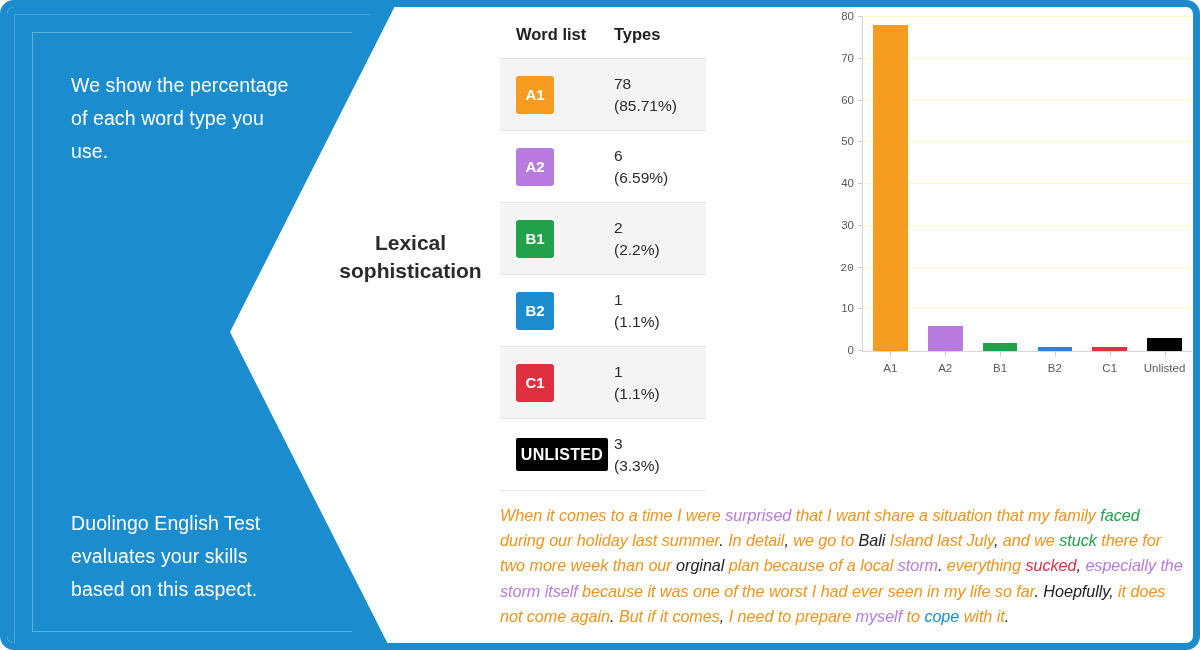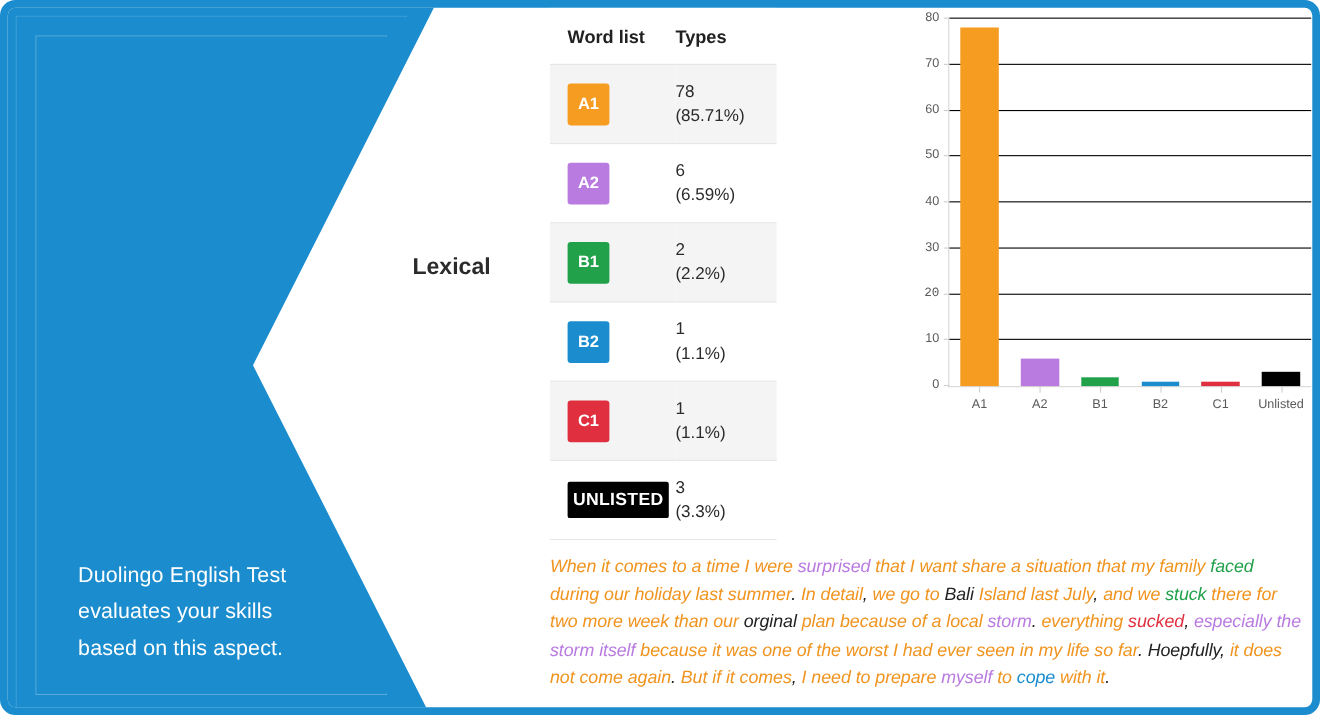--- a/index.html
+++ b/index.html
@@ -159,21 +159,21 @@
   #chart-plot {
     position: absolute;
     left: 55px; top: 10px;
     width: 330px; height: 335px;
     border-left: 1px solid #d7d7d7;
     border-bottom: 1px solid #d7d7d7;
   }
   .gridline {
     position: absolute;
     left: 0; width: 100%;
-    height: 1px; background: #000000;
+    height: 1px; background: #fef9c3;
   }
   .ytick {
     position: absolute;
     right: 100%;
     transform: translateY(-50%);
     padding-right: 9px;
     font-size: 11.5px;
     color: #5a5a5a;
     white-space: nowrap;
   }
@@ -229,26 +229,28 @@
 </style>
 </head>
 <body>
 
 <div id="card">
 
   <div id="blue-panel"></div>
   <div id="blue-outer-outline"></div>
   <div id="blue-inner-outline"></div>
 
+  <div class="blue-text" id="panel-text-top">We show the percentage of each word type you use.</div>
 
   <div class="blue-text" id="panel-text-bottom">Duolingo English Test evaluates your skills based on this aspect.</div>
 
   <div id="donut-block">
     <div id="donut-label">
       <div>Lexical</div>
+      <div>sophistication</div>
     </div>
   </div>
 
   <table id="word-table">
     <thead>
       <tr>
         <th class="c-badge">Word list</th>
         <th>Types</th>
       </tr>
     </thead>

